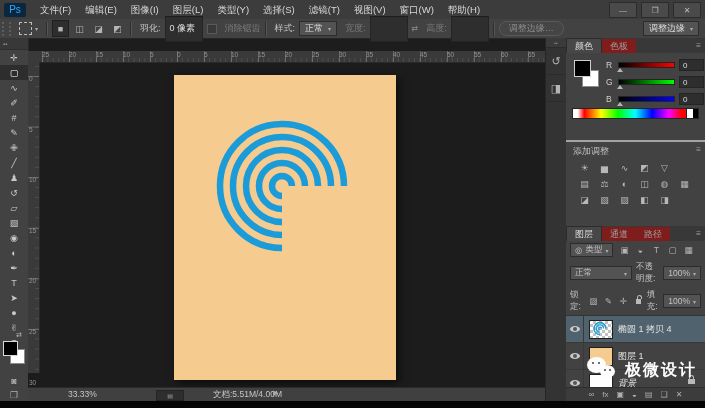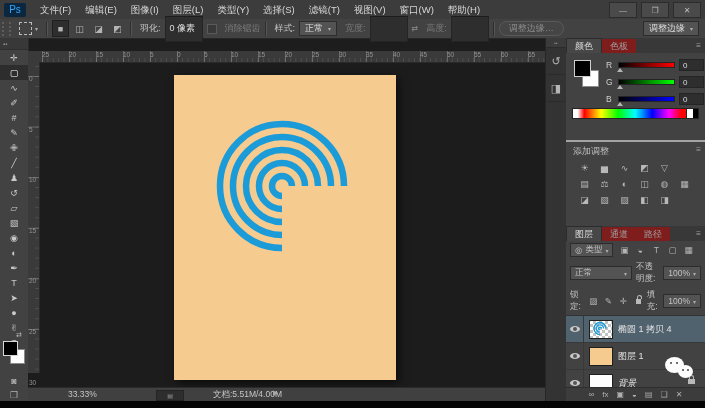--- a/index.html
+++ b/index.html
@@ -487,20 +487,21 @@
             <span class="layer-name italic">背景</span>
             <span class="lock-css layer-lock"></span>
           </div>
         </div>
 
       <div class="watermark">
         <div class="wechat">
           <div class="bubble-big"></div>
           <div class="bubble-small"></div>
         </div>
+        <span class="wm-text">极微设计</span>
       </div>
 
       <div class="layers-footer" id="layers-footer">
           <span class="fi">∞</span>
           <span class="fi">fx</span>
           <span class="fi">▣</span>
           <span class="fi">◒</span>
           <span class="fi">▤</span>
           <span class="fi">❏</span>
           <span class="fi">✕</span>

